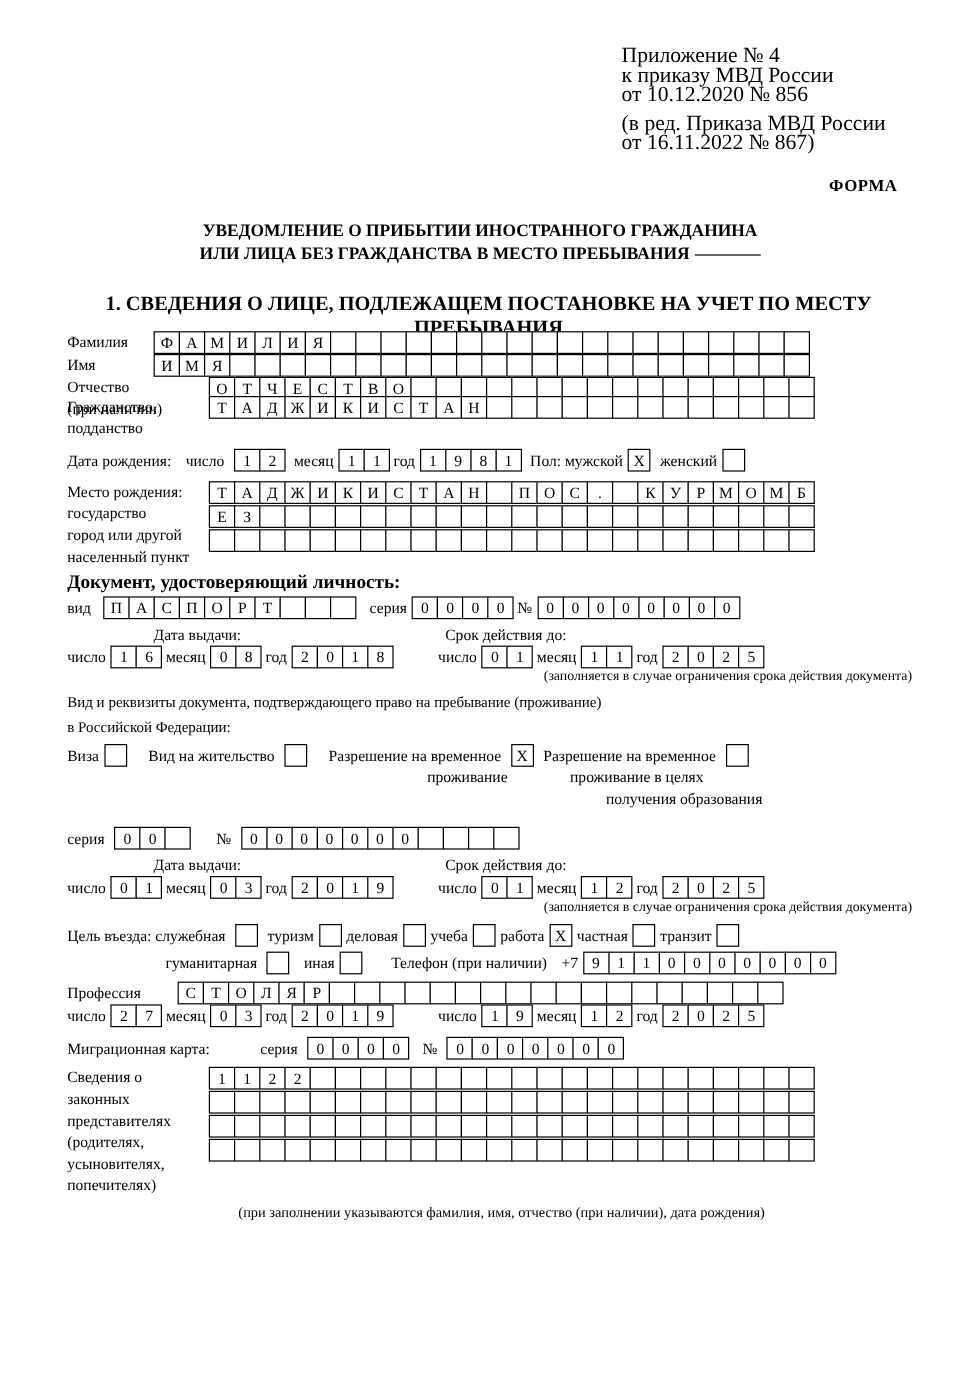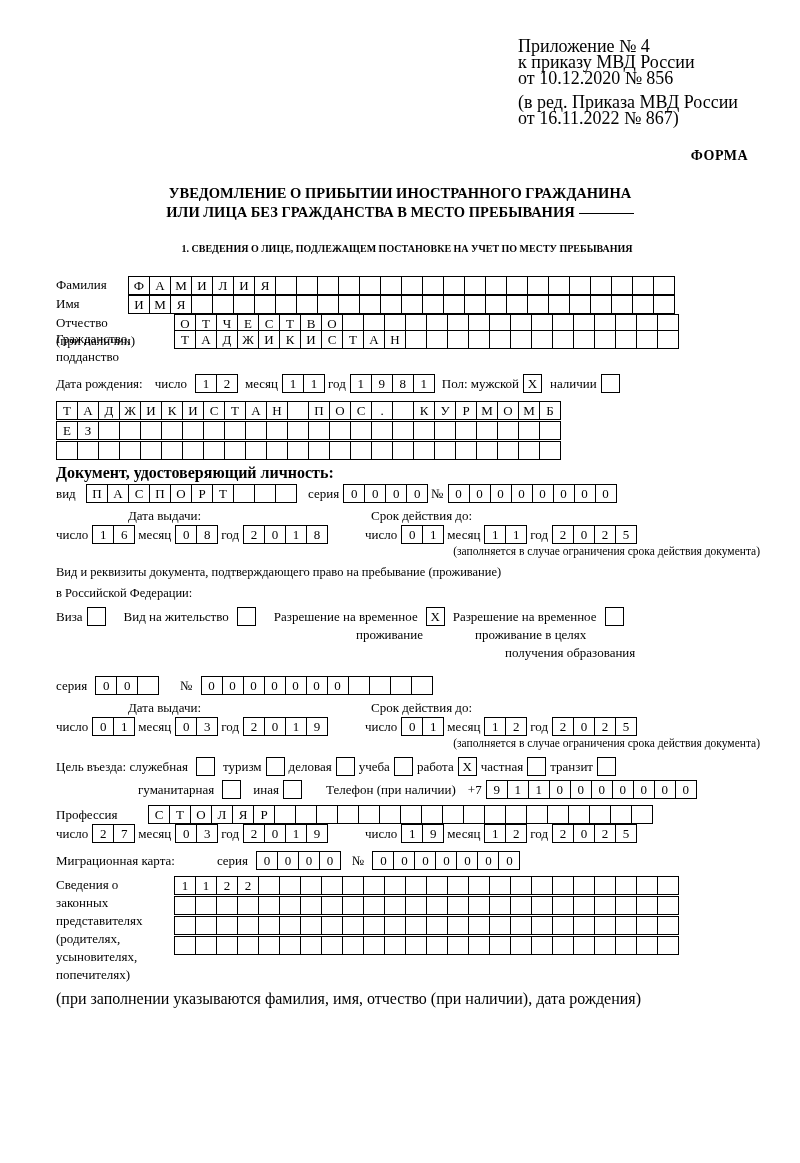--- a/index.html
+++ b/index.html
@@ -59,21 +59,21 @@
     vertical-align: 3px;
     margin-left: 4px;
   }
   .section-title {
     position: absolute;
     top: 243px;
     left: 50px;
     right: 36px;
     text-align: center;
     font-weight: bold;
-    font-size: 10px;
+    font-size: 17px;
   }
   .form-body {
     position: absolute;
     top: 276px;
     left: 56px;
     right: 20px;
     font-size: 13px;
   }
   .row {
     display: flex;
@@ -308,26 +308,32 @@
           <div class="cell">1</div>
           <div class="cell">9</div>
           <div class="cell">8</div>
           <div class="cell">1</div>
         </div>
       <div class="spacer8"></div>
       <div class="lbl">Пол: мужской</div>
       <div class="spacer4"></div>
       <div class="box">X</div>
       <div class="spacer8"></div>
-      <div class="lbl">наличии</div>
+      <div class="lbl">женский</div>
       <div class="spacer4"></div>
       <div class="box"></div>
     </div>
 
     <div class="row" style="margin-top:8px">
+      <div style="width:118px">
+        <div class="lbl">Место рождения:</div>
+        <div class="lbl">государство</div>
+        <div class="lbl">город или другой</div>
+        <div class="lbl">населенный пункт</div>
+      </div>
       <div>
         <div class="cells" id="bp-row1">
             <div class="cell">Т</div>
             <div class="cell">А</div>
             <div class="cell">Д</div>
             <div class="cell">Ж</div>
             <div class="cell">И</div>
             <div class="cell">К</div>
             <div class="cell">И</div>
             <div class="cell">С</div>
@@ -887,16 +893,16 @@
             <div class="cell"></div>
             <div class="cell"></div>
             <div class="cell"></div>
             <div class="cell"></div>
             <div class="cell"></div>
             <div class="cell"></div>
           </div>
       </div>
     </div>
 
-    <div class="small" style="text-align:left; margin-top:6px; font-size:16px">(при заполнении указываются фамилия, имя, отчество (при наличии), дата рождения)</div>
+    <div class="small" style="text-align:center; margin-top:6px; font-size:12px">(при заполнении указываются фамилия, имя, отчество (при наличии), дата рождения)</div>
 
   </div>
 </div>
 
 </body></html>

